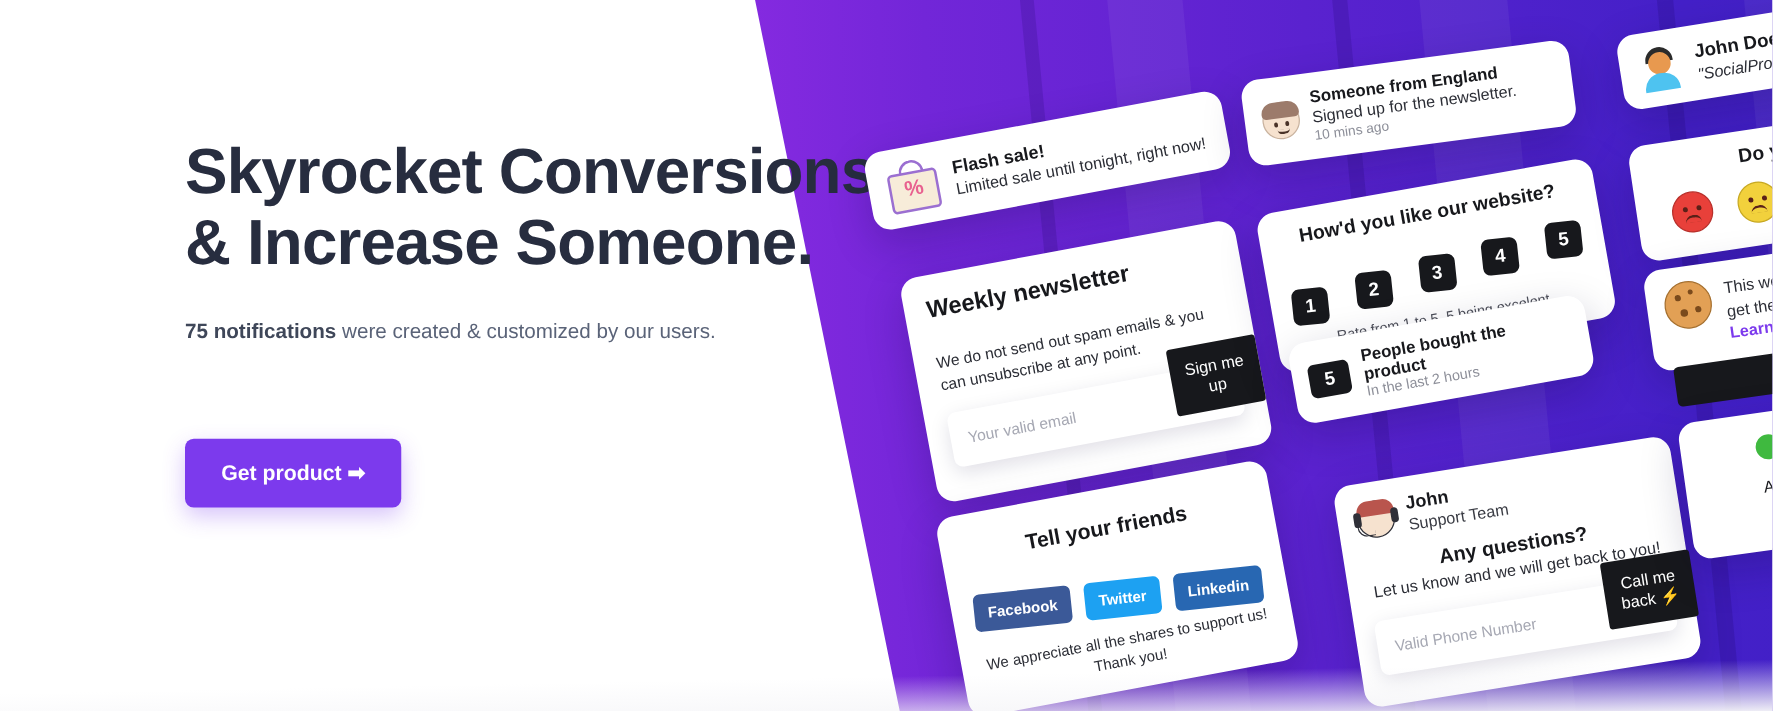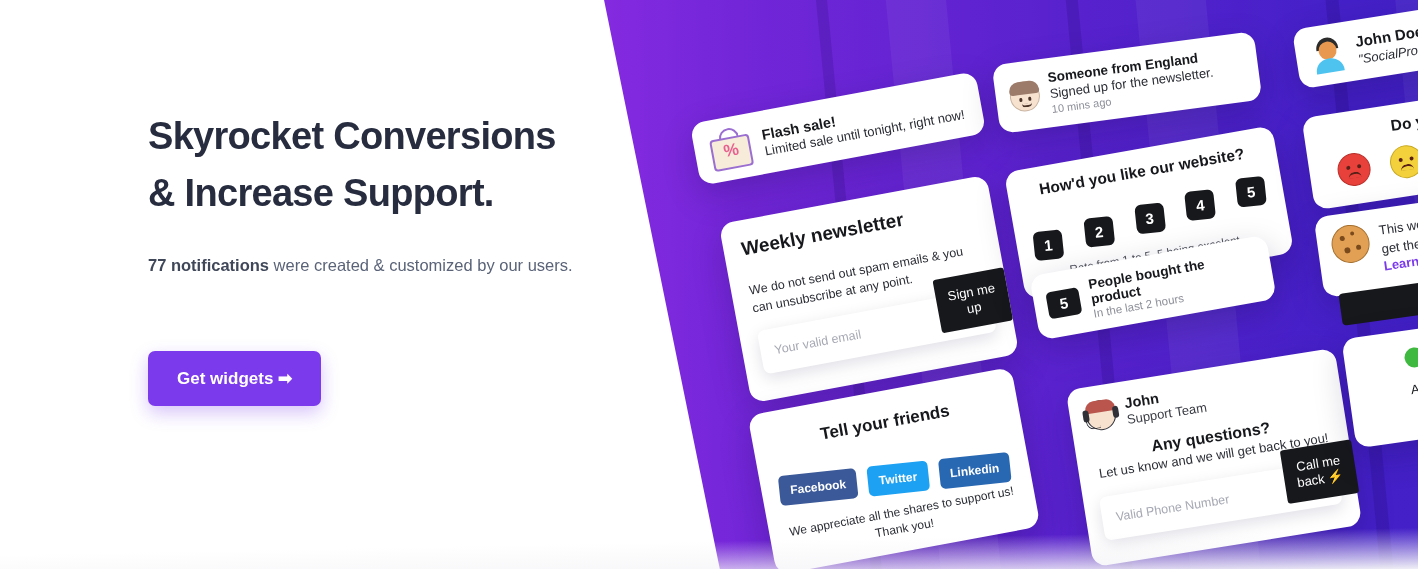--- a/index.html
+++ b/index.html
@@ -30,21 +30,21 @@
   .stripe {
     position: absolute; top: -200px; height: 1500px;
     background: rgba(255,255,255,0.055);
     transform: rotate(6deg);
   }
   .stripe.dark { background: rgba(20,0,90,0.16); }
 
   
   .copy { position: absolute; left: 148px; top: 108px; width: 560px; }
   h1.headline {
-    font-size: 38px; line-height: 57px;
+    font-size: 51px; line-height: 57px;
     font-weight: 700; color: #272d3f;
     letter-spacing: -0.7px;
   }
   .hl { position: relative; display: inline-block; }
   .hl::after {
     content: ""; position: absolute;
     left: 0; right: 0; bottom: 3px; height: 9px;
     background: #c3a8f0; z-index: -1;
   }
   .sub {
@@ -338,26 +338,26 @@
     <div class="stripe dark" style="left:430px;width:12px;"></div>
     <div class="stripe" style="left:500px;width:70px;"></div>
     <div class="stripe dark" style="left:690px;width:13px;"></div>
     <div class="stripe" style="left:760px;width:80px;"></div>
 
   </div>
 
   <div class="copy">
     <h1 class="headline">
       <span class="hl">Skyrocket</span><span> Conversions</span><br>
-      <span>&amp; Increase </span><span class="hl">Support</span><span>.</span>
+      <span>&amp; Increase </span><span class="hl">Someone</span><span>.</span>
     </h1>
     <p class="sub">
-      <b>77 notifications</b><span> were created &amp; customized by our users.</span><br>
+      <b>75 notifications</b><span> were created &amp; customized by our users.</span><br>
     </p>
-    <button class="cta">Get widgets ➡</button>
+    <button class="cta">Get product ➡</button>
   </div>
 
   <div class="card" id="flash-sale">
     <div class="bag">
       <div class="handle"></div>
         <div class="body"></div>
       <div class="pct">%</div>
     </div>
     <div>
       <div class="title">Flash sale!</div>

